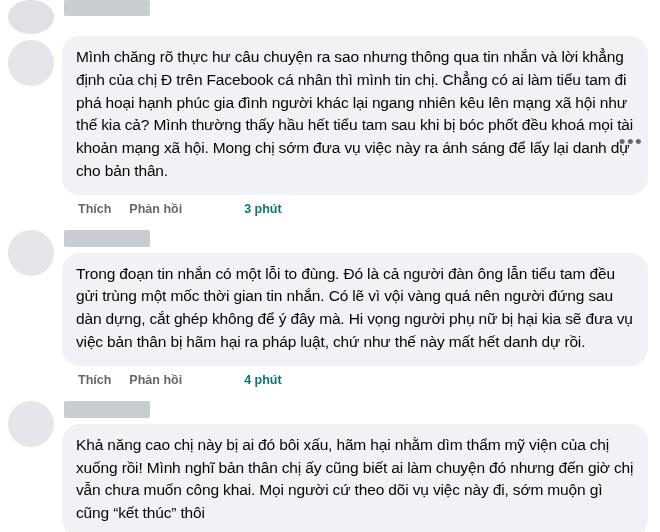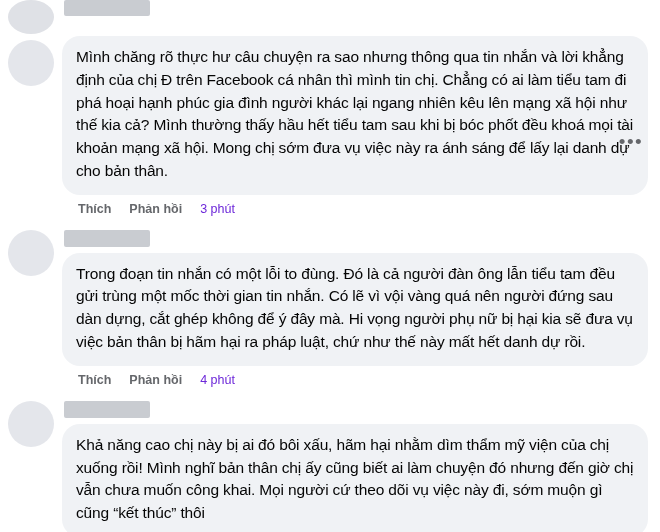--- a/index.html
+++ b/index.html
@@ -76,22 +76,23 @@
   .actions {
     display: flex;
     gap: 18px;
     margin: 7px 0 0 16px;
     font-size: 12.5px;
     color: #65676b;
     font-weight: bold;
   }
 
   .actions .time {
-    font-weight: normal;
-    color: #6d28d9;
+    font-weight: bold;
+    color: #0f766e;
+    margin-left: 44px;
   }
 
   .dots {
     position: absolute;
     right: 16px;
     top: 92px;
     width: 26px;
     height: 26px;
     display: flex;
     align-items: center;

